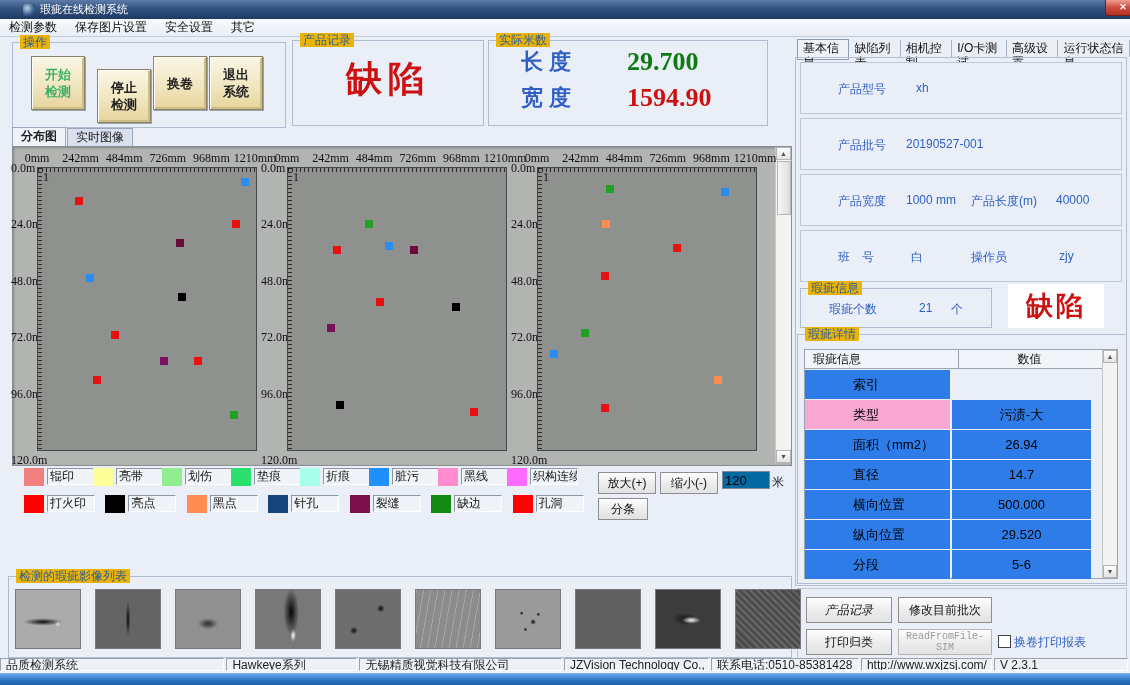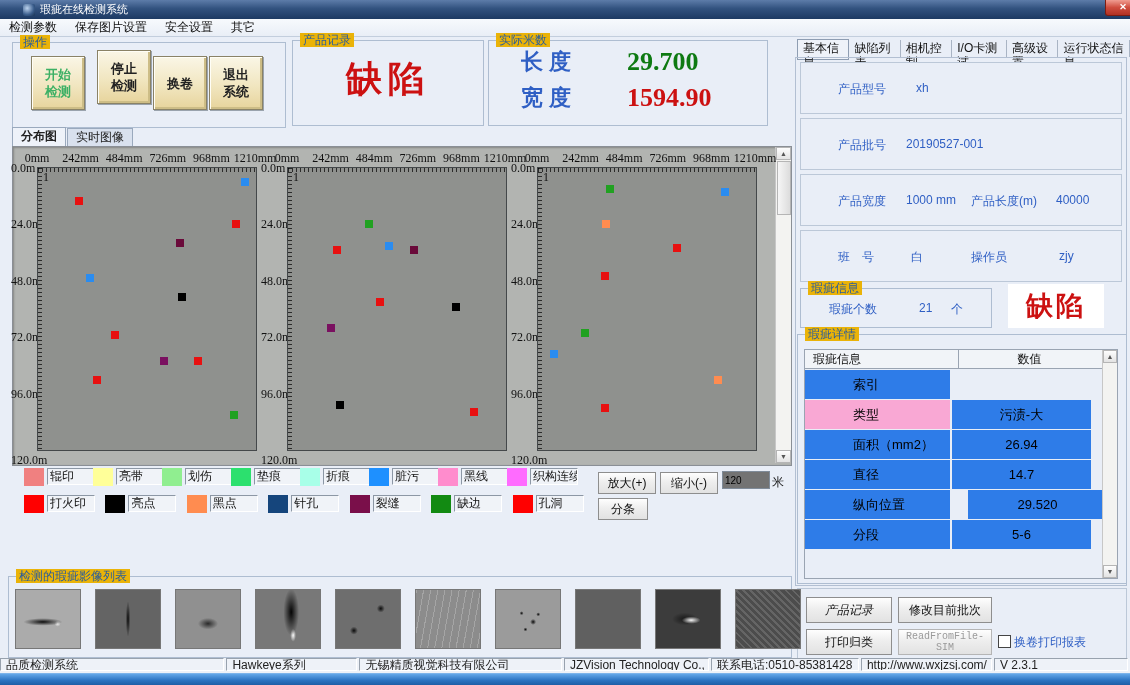--- a/index.html
+++ b/index.html
@@ -72,22 +72,22 @@
   .legend-row.r1 .legend-item{width:69px;}
   .legend-row.r2 .legend-item{width:82px;}
   .swatch{width:20px;height:18px;margin-right:3px;flex:none;}
   .legend-label{width:44px;height:15px;line-height:15px;font-size:12px;padding-left:2px;overflow:hidden;white-space:nowrap;
     background:#f0f3f8;border:1px solid;border-color:#8c97a5 #fff #fff #8c97a5;color:#111;flex:none;}
 
   
   .btn{position:absolute;background:linear-gradient(#fefefe,#eee 45%,#e2e2e2);border:1px solid #8e8e8e;
     font-size:12px;color:#111;text-align:center;display:flex;align-items:center;justify-content:center;}
   .btn.disabled{color:#9a9a9a;border-color:#b5b5b5;font-family:"Liberation Mono",monospace;font-size:10px;}
-  .range-input{position:absolute;width:42px;height:16px;border:1px solid #7f8b99;background:#737373;
-    font-size:10px;padding:0 2px;font-family:"Liberation Sans",sans-serif;}
+  .range-input{position:absolute;width:42px;height:16px;border:1px solid #7f8b99;background:#0369a1;
+    font-size:13px;padding:0 2px;font-family:"Liberation Sans",sans-serif;}
 
   
   .rtab{padding:1px 5px;height:15px;line-height:14px;color:#111;border-right:1px solid #a9b4c4;}
   .rtab.active{border:1px solid #8e9db2;background:#eef2f9;position:relative;top:-1px;height:17px;}
   .tabbody{position:absolute;left:795px;top:57px;width:330px;height:527px;border:1px solid #b2bfd2;}
   .info-row{position:absolute;left:800px;width:320px;height:50px;border:1px solid #bcc8d8;background:#e9eef7;}
   .blue{color:#2f5fc4;}
   .ilabel,.ivalue{position:absolute;top:18px;font-size:12px;color:#2f5fc4;white-space:nowrap;}
 
   .alarm-box{position:absolute;left:1008px;top:284px;width:96px;height:44px;background:#fff;
@@ -143,21 +143,21 @@
       <div class="menu-item">保存图片设置</div>
       <div class="menu-item">安全设置</div>
       <div class="menu-item">其它</div>
     </div>
 
   <div class="groupbox" style="left:12px;top:42px;width:272px;height:84px;">
     <div class="gb-label">操作</div>
     <div id="opButtons">
         <div class="op-btn" style="left: 18px; top: 13px; color: rgb(60, 176, 101);">开始
 检测</div>
-        <div class="op-btn" style="left: 84px; top: 7px; color: rgb(34, 34, 34);">停止
+        <div class="op-btn" style="left: 84px; top: 26px; color: rgb(34, 34, 34);">停止
 检测</div>
         <div class="op-btn" style="left: 140px; top: 13px; color: rgb(34, 34, 34);">换卷</div>
         <div class="op-btn" style="left: 196px; top: 13px; color: rgb(34, 34, 34);">退出
 系统</div>
       </div>
   </div>
 
   <div class="groupbox" style="left:292px;top:40px;width:190px;height:84px;">
     <div class="gb-label">产品记录</div>
     <div class="warning-text" id="warnText" style="color: rgb(204, 17, 17);">缺陷</div>
@@ -396,22 +396,26 @@
         </div>
         <div class="dt-row">
           <div class="dt-c1" style="background: rgb(46, 124, 232);">面积（mm2）</div>
           <div class="dt-c2" style="background: rgb(46, 124, 232);">26.94</div>
         </div>
         <div class="dt-row">
           <div class="dt-c1" style="background: rgb(46, 124, 232);">直径</div>
           <div class="dt-c2" style="background: rgb(46, 124, 232);">14.7</div>
         </div>
         <div class="dt-row">
+          <div class="dt-c1" style="background: rgb(46, 124, 232);">横向位置</div>
+          <div class="dt-c2" style="background: rgb(46, 124, 232);">500.000</div>
+        </div>
+        <div class="dt-row">
           <div class="dt-c1" style="background: rgb(46, 124, 232);">纵向位置</div>
-          <div class="dt-c2" style="background: rgb(46, 124, 232); margin-left: 16px;">29.520</div>
+          <div class="dt-c2" style="background: rgb(46, 124, 232);">29.520</div>
         </div>
         <div class="dt-row">
           <div class="dt-c1" style="background: rgb(46, 124, 232);">分段</div>
           <div class="dt-c2" style="background: rgb(46, 124, 232);">5-6</div>
         </div>
         <div class="vscroll" style="right: 0px; top: 0px; width: 14px; height: 228px;">
           <div class="vs-btn" style="top: 0px;">▲</div>
           <div class="vs-btn" style="bottom: 0px;">▼</div>
         </div>
       </div>

